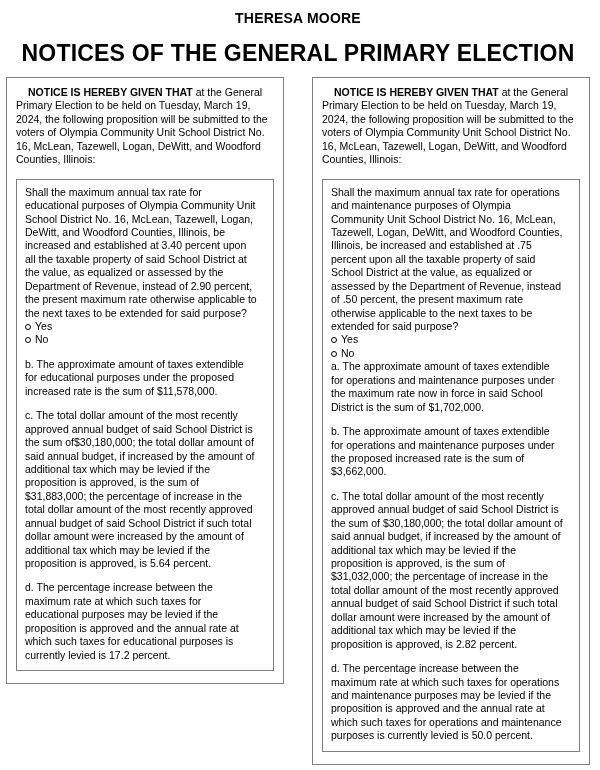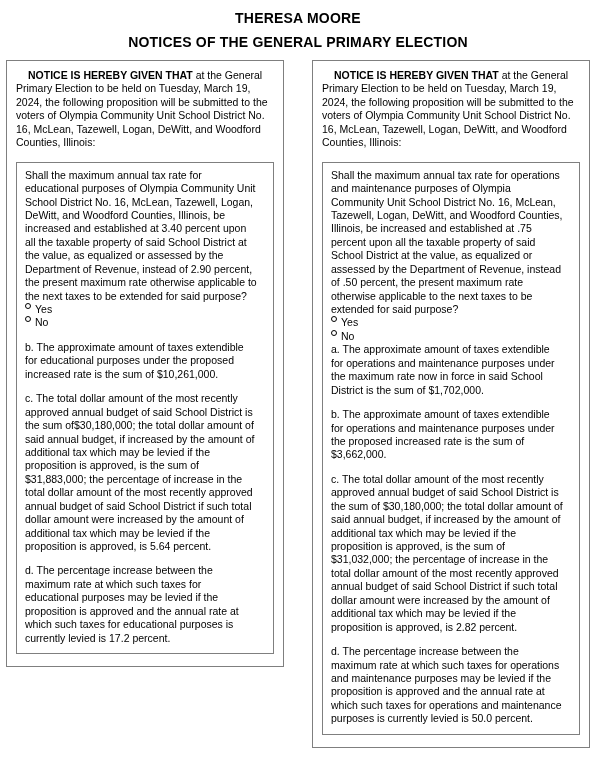--- a/index.html
+++ b/index.html
@@ -15,21 +15,21 @@
   .page { width: 596px; height: 770px; padding: 8px 6px 8px 6px; }
 
   .header { text-align: center; }
   .clerk-name {
     font-size: 14px; font-weight: bold; letter-spacing: 0.2px; margin: 2px 0 0 0;
   }
   .clerk-title {
     font-size: 14px; font-weight: bold; letter-spacing: 0.2px; margin: 3px 0 0 0;
   }
   .main-heading {
-    font-size: 14px; font-weight: bold; letter-spacing: 0.2px; margin: 8px 0 0 0;
+    font-size: 23px; font-weight: bold; letter-spacing: 0.2px; margin: 14px 0 0 0;
   }
 
   .columns {
     display: flex;
     gap: 28px;
     margin-top: 10px;
     align-items: flex-start;
   }
   .notice-box {
     flex: 1 1 0;
@@ -41,21 +41,21 @@
   .intro { margin: 0; }
   .intro .bold { font-weight: bold; padding-left: 12px; }
 
   .proposition-box {
     border: 1px solid #7f7f7f;
     margin-top: 12px;
     padding: 6px 16px 8px 8px;
   }
   .question { margin: 0; }
 
-  .option { display: flex; margin: 0; }
+  .option { display: flex; align-items: center; margin: 0; }
   .oval {
     display: inline-block;
     width: 6px; height: 6px;
     border: 1px solid #000;
     border-radius: 50%;
     margin-right: 4px;
     flex: 0 0 auto;
   }
 
   .para { margin: 11px 0 0 0; }
@@ -81,21 +81,21 @@
 
         <div class="option">
           <span class="oval"></span>
           <span>Yes</span>
         </div>
         <div class="option">
           <span class="oval"></span>
           <span>No</span>
         </div>
 
-        <p class="para">b. The approximate amount of taxes extendible for educational purposes under the proposed increased rate is the sum of $10,261,000.</p>
+        <p class="para">b. The approximate amount of taxes extendible for educational purposes under the proposed increased rate is the sum of $11,578,000.</p>
         <p class="para">c. The total dollar amount of the most recently approved annual budget of said School District is the sum of$30,180,000; the total dollar amount of said annual budget, if increased by the amount of additional tax which may be levied if the proposition is approved, is the sum of $31,883,000; the percentage of increase in the total dollar amount of the most recently approved annual budget of said School District if such total dollar amount were increased by the amount of additional tax which may be levied if the proposition is approved, is 5.64 percent.</p>
         <p class="para">d. The percentage increase between the maximum rate at which such taxes for educational purposes may be levied if the proposition is approved and the annual rate at which such taxes for educational purposes is currently levied is 17.2 percent.</p>
       </div>
     </section>
 
     <section class="notice-box">
       <p class="intro"><span class="bold">NOTICE IS HEREBY GIVEN THAT</span><span> at the General Primary Election to be held on Tuesday, March 19, 2024, the following proposition will be submitted to the voters of Olympia Community Unit School District No. 16, McLean, Tazewell, Logan, DeWitt, and Woodford Counties, Illinois:</span></p>
 
       <div class="proposition-box">
         <p class="question">Shall the maximum annual tax rate for operations and maintenance purposes of Olympia Community Unit School District No. 16, McLean, Tazewell, Logan, DeWitt, and Woodford Counties, Illinois, be increased and established at .75 percent upon all the taxable property of said School District at the value, as equalized or assessed by the Department of Revenue, instead of .50 percent, the present maximum rate otherwise applicable to the next taxes to be extended for said purpose?</p>

